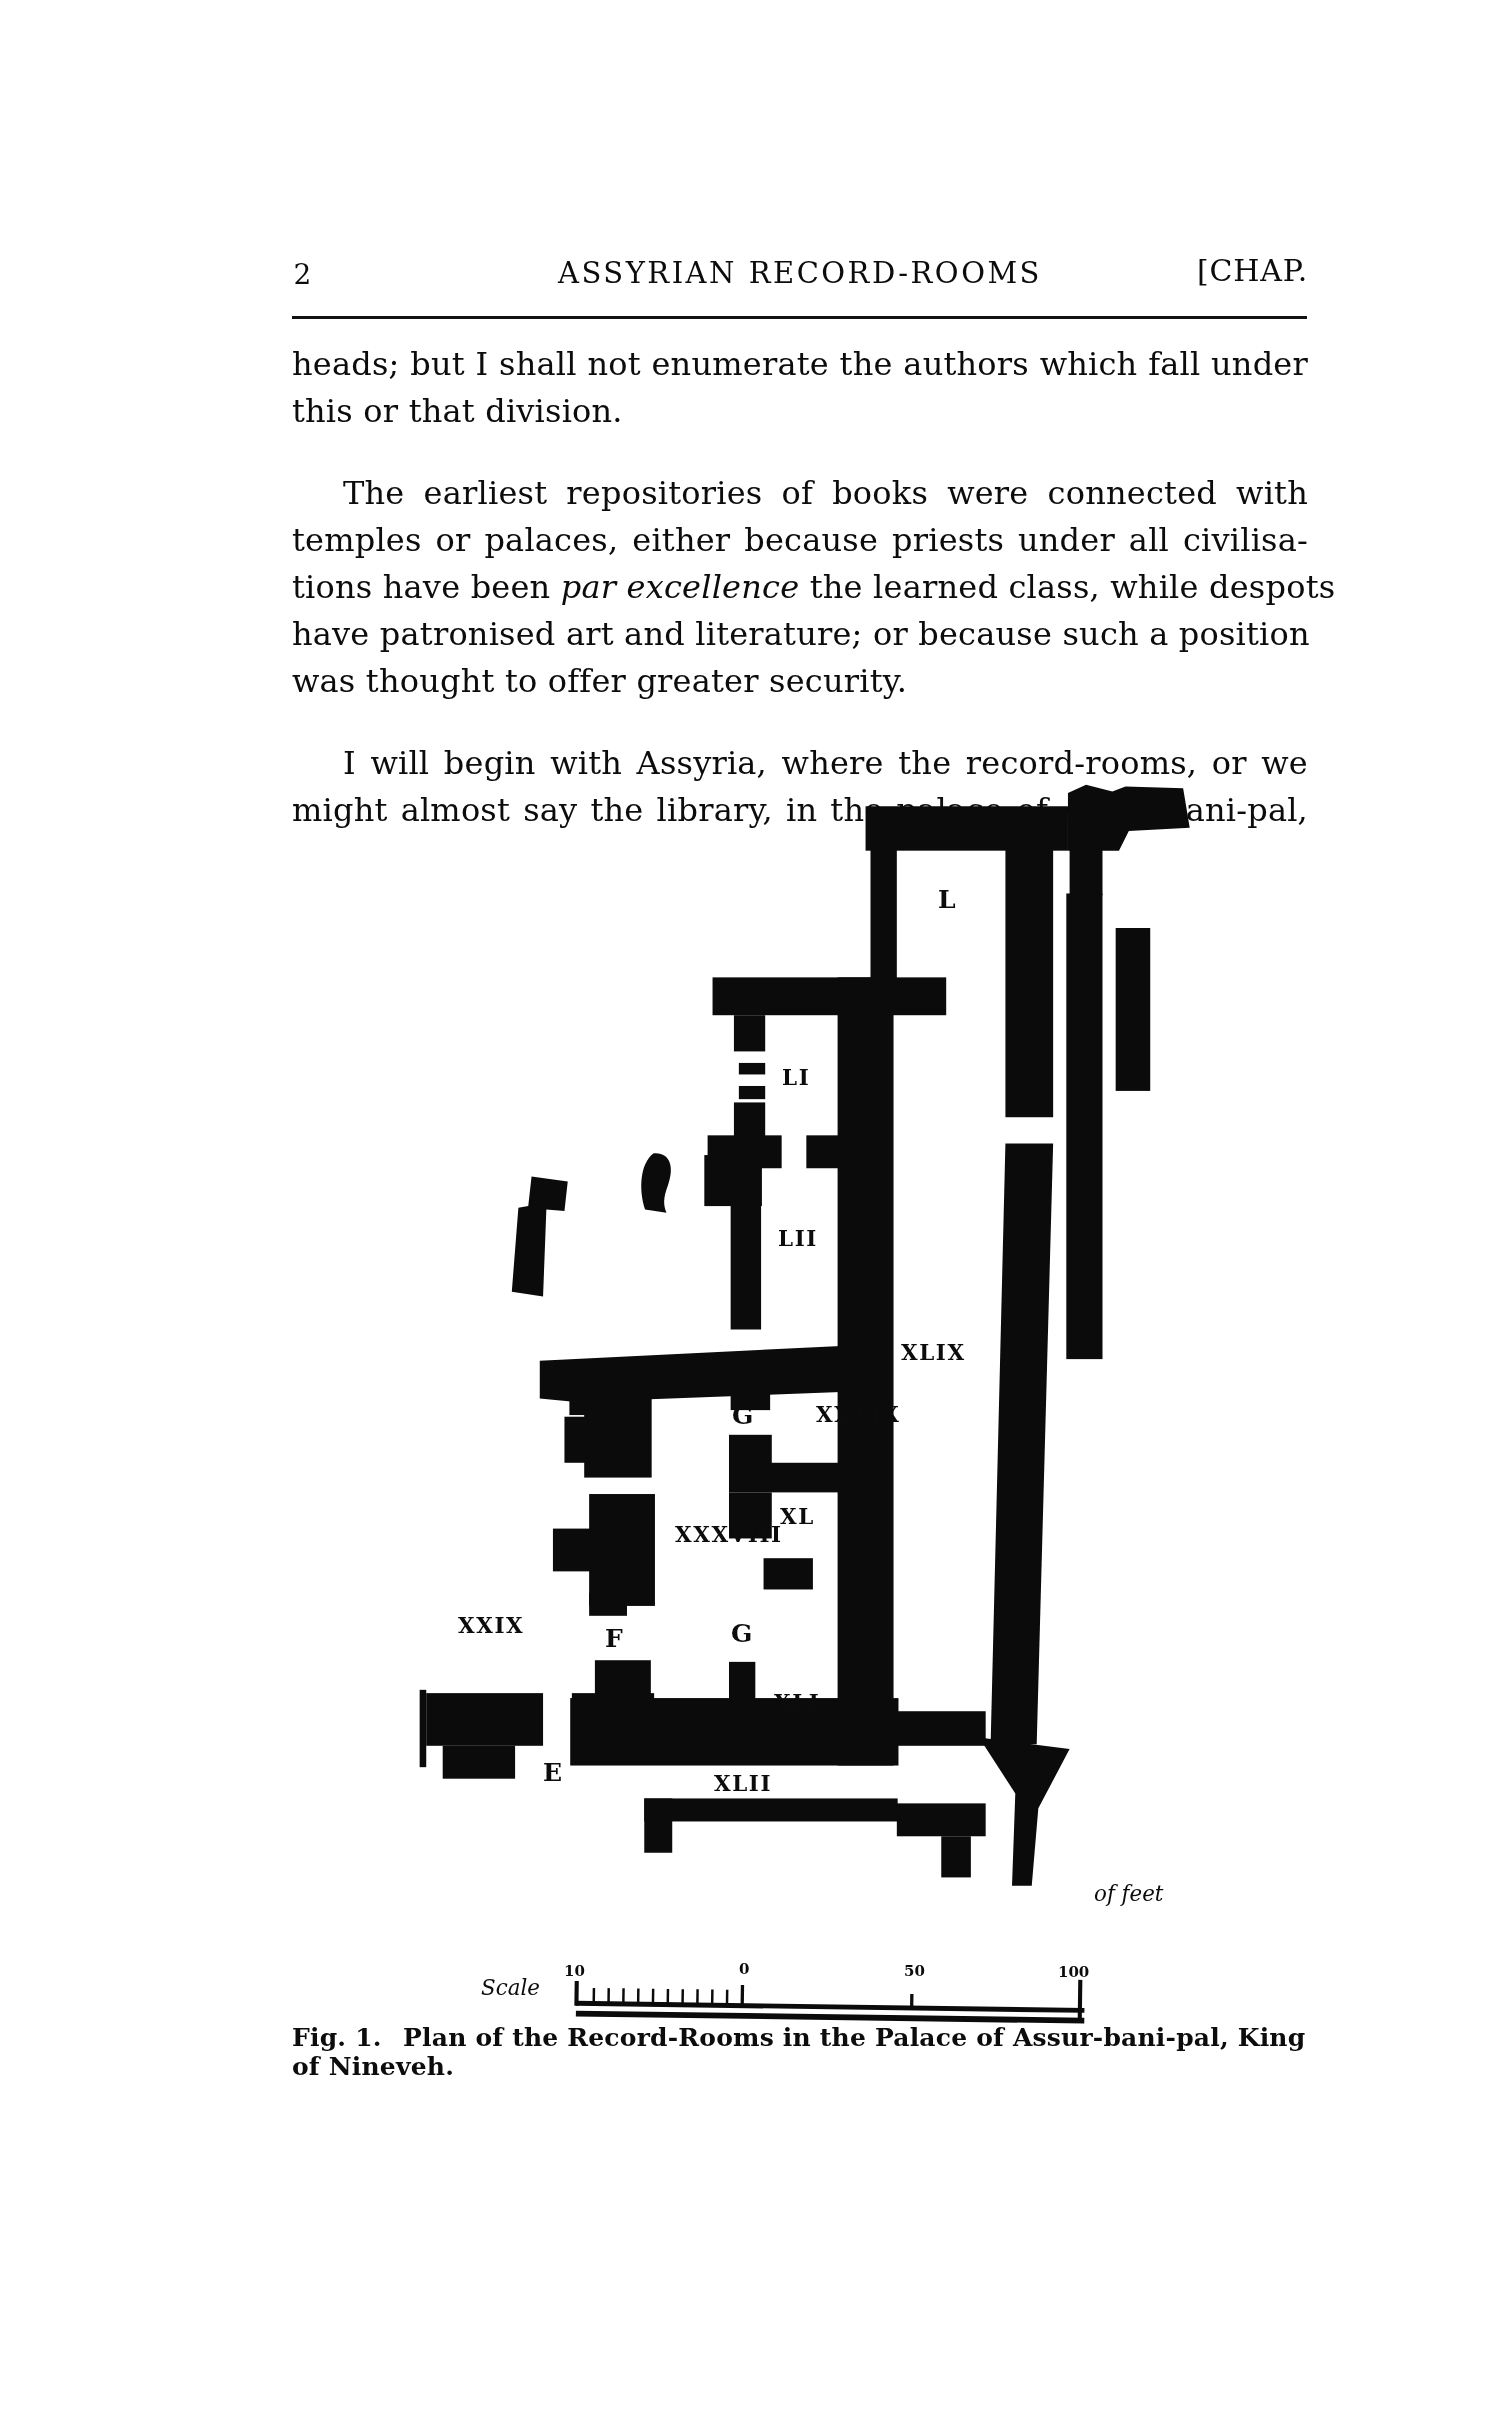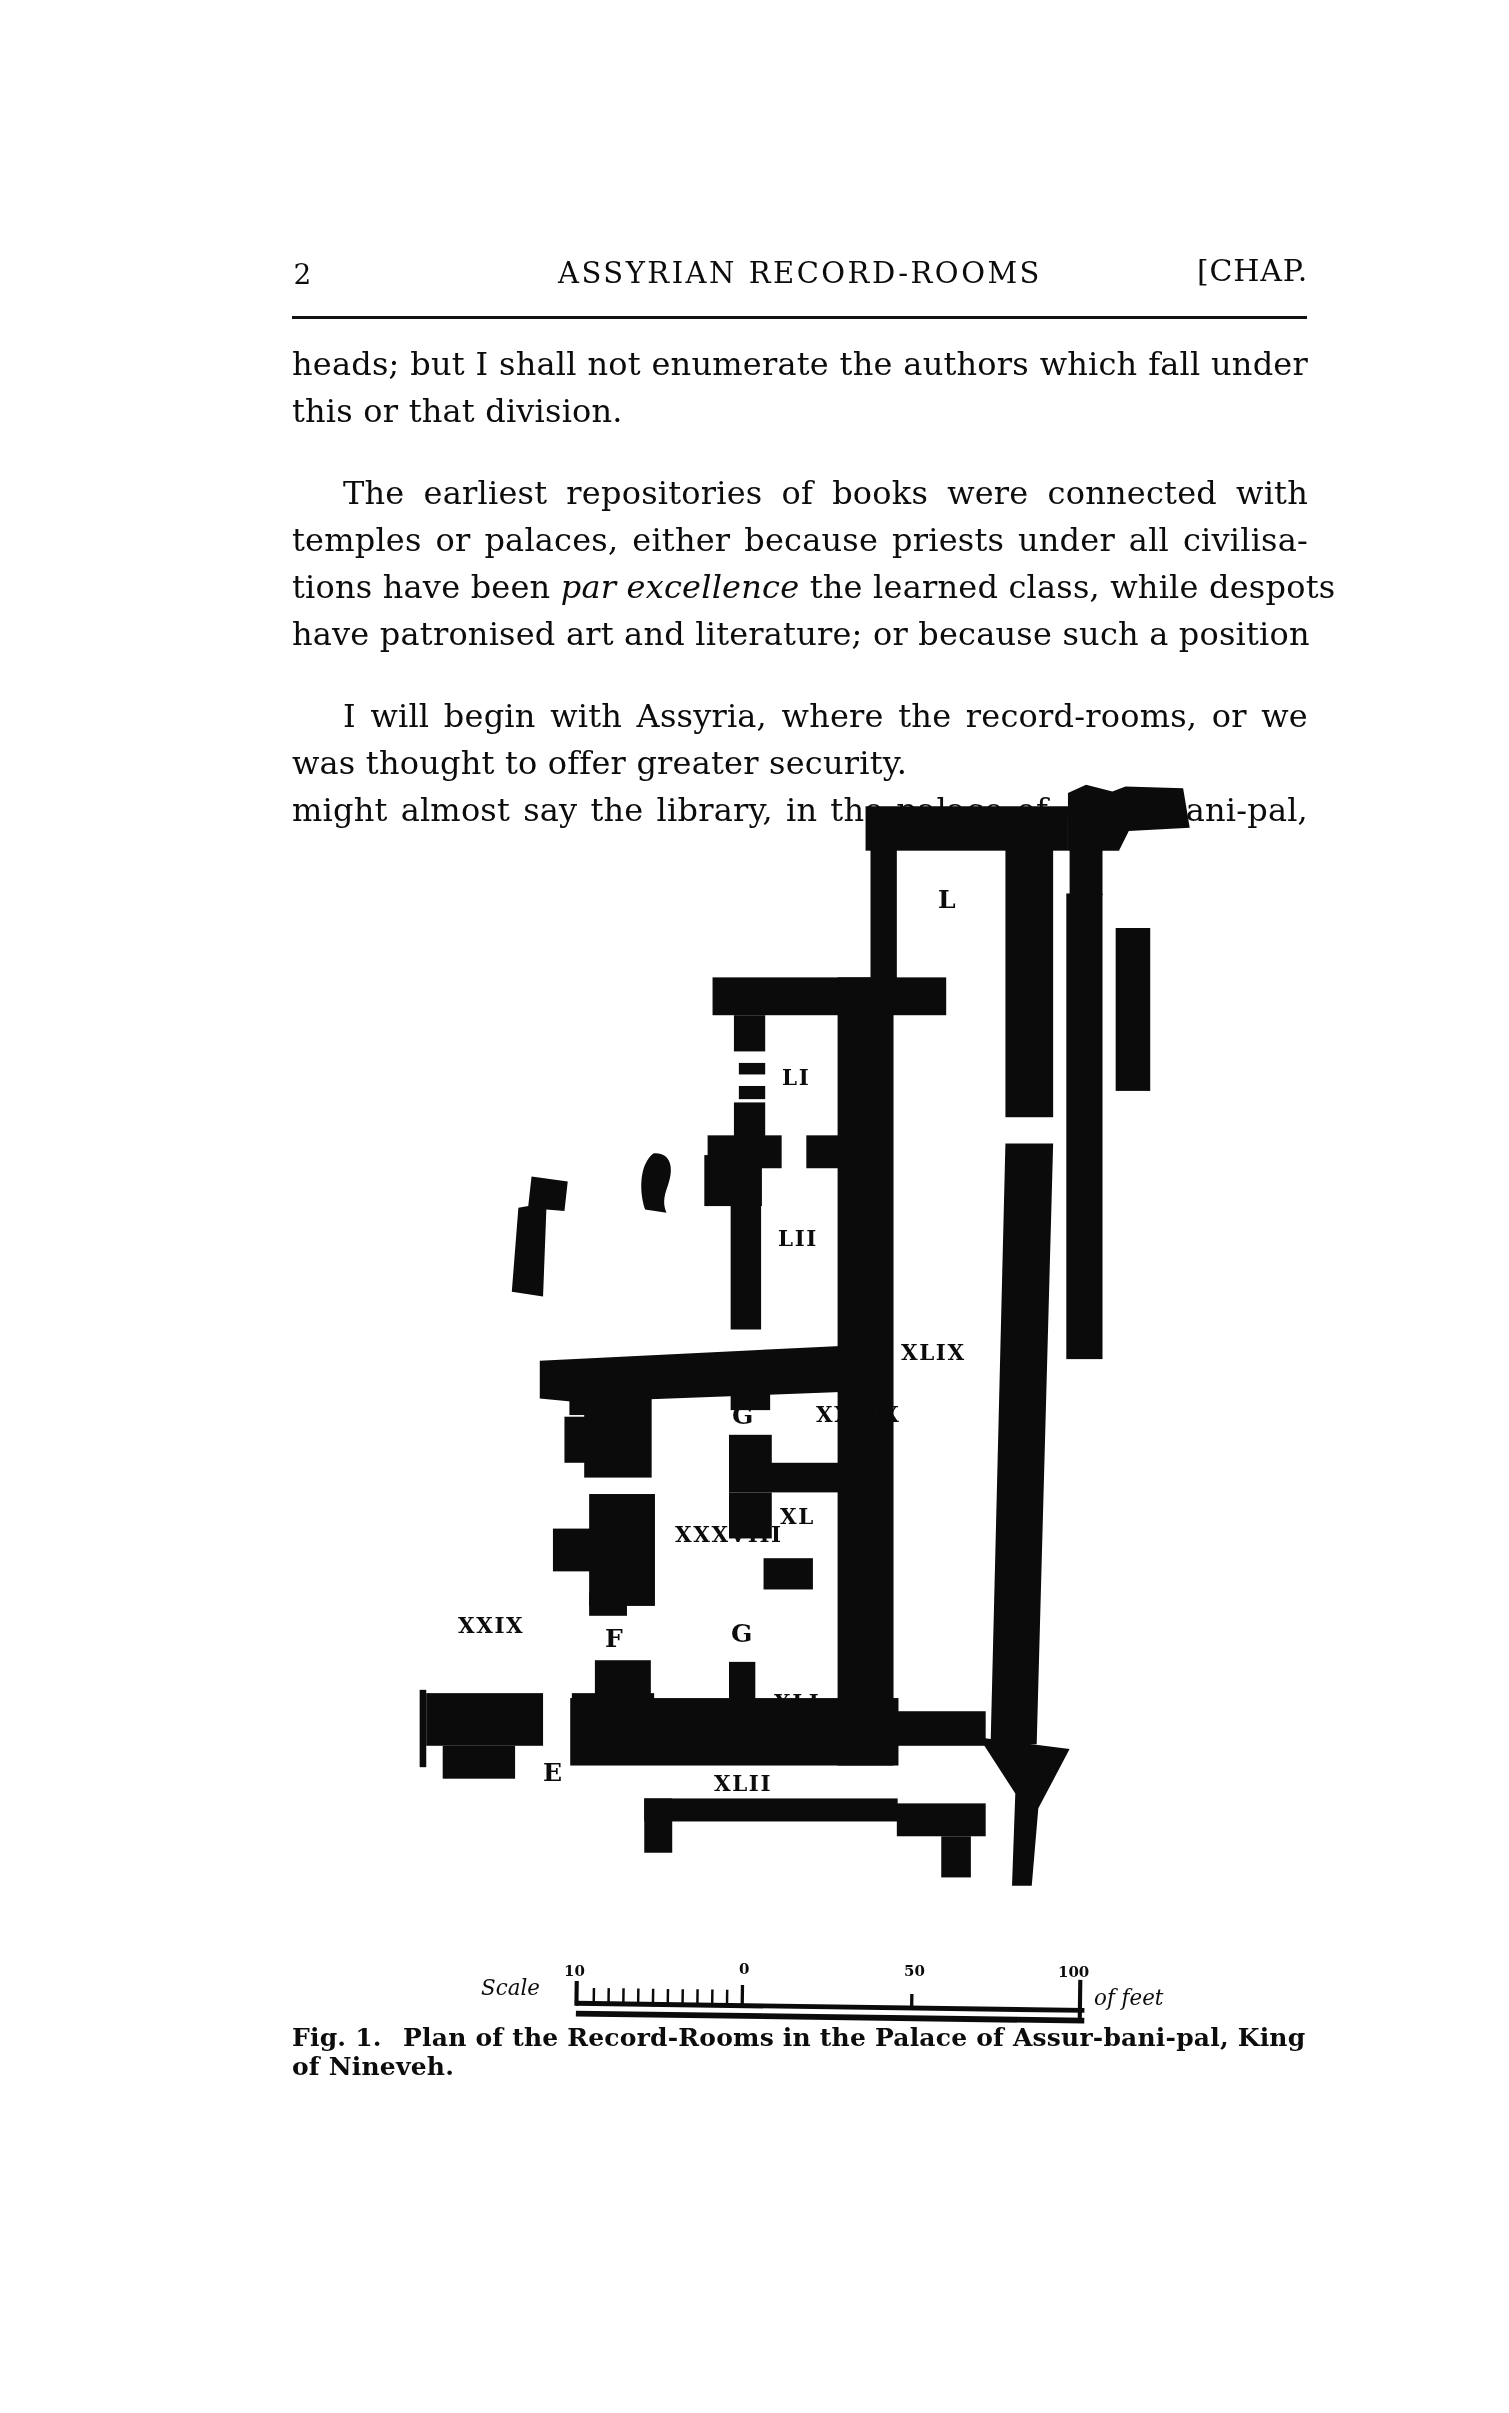--- a/index.html
+++ b/index.html
@@ -68,22 +68,22 @@
   </div>
   <div class="head-rule"></div>
 
   <div class="body-text">
     <div class="line"><span>heads; but I shall not enumerate the authors which fall under</span><i></i><span></span></div>
     <div class="line last"><span>this or that division.</span><i></i><span></span></div>
     <div class="line indent"><span>The earliest repositories of books were connected with</span><i></i><span></span></div>
     <div class="line"><span>temples or palaces, either because priests under all civilisa-</span><i></i><span></span></div>
     <div class="line"><span>tions have been </span><i>par excellence</i><span> the learned class, while despots</span></div>
     <div class="line"><span>have patronised art and literature; or because such a position</span><i></i><span></span></div>
+    <div class="line last"><span>was thought to offer greater security.</span><i></i><span></span></div>
     <div class="line indent"><span>I will begin with Assyria, where the record-rooms, or we</span><i></i><span></span></div>
-    <div class="line last"><span>was thought to offer greater security.</span><i></i><span></span></div>
     <div class="line"><span>might almost say the library, in the palace of Assur-bani-pal,</span><i></i><span></span></div>
   </div>
 
   <svg class="plan-svg" viewBox="0 0 1834 2933" aria-hidden="true">
     <g fill="#0b0b0b">
 
       <rect x="1052" y="980" width="246" height="54"></rect>
       <polygon points="1298,1034 1298,964 1320,954 1352,962 1368,956 1438,958 1446,1006 1372,1010 1360,1034"></polygon>
 
       <rect x="1058" y="1006" width="32" height="226"></rect>
@@ -179,20 +179,20 @@
   <span class="room-label big" style="left:731px;top:1619px;">G</span>
   <span class="room-label" style="left:774px;top:1690px;">XLI</span>
   <span class="room-label big" style="left:543px;top:1758px;">E</span>
   <span class="room-label" style="left:714px;top:1771px;">XLII</span>
 
   <span class="scale-label" style="left:481px;top:1975px;">Scale</span>
   <span class="scale-num" style="left:564px;top:1962px;">10</span>
   <span class="scale-num" style="left:739px;top:1960px;">0</span>
   <span class="scale-num" style="left:904px;top:1962px;">50</span>
   <span class="scale-num" style="left:1058px;top:1963px;">100</span>
-  <span class="scale-label" style="left:1094px;top:1985px;">of feet</span>
+  <span class="scale-label" style="left:1094px;top:1881px;">of feet</span>
 
   <div class="fig-caption">
     <span class="fig-no">Fig. 1.</span><span>Plan of the Record-Rooms in the Palace of Assur-bani-pal, King of Nineveh.</span>
   </div>
 
 </div>
 
 
 </body></html>

